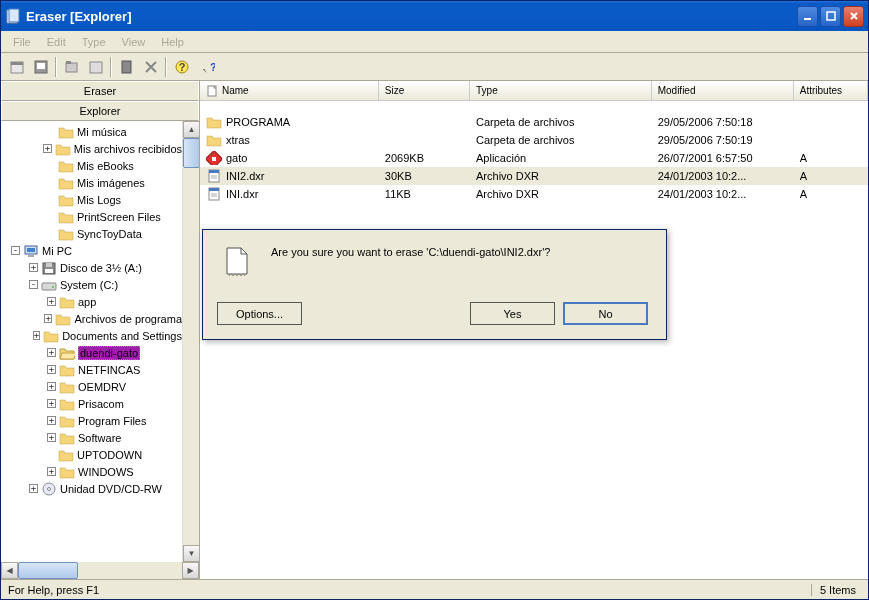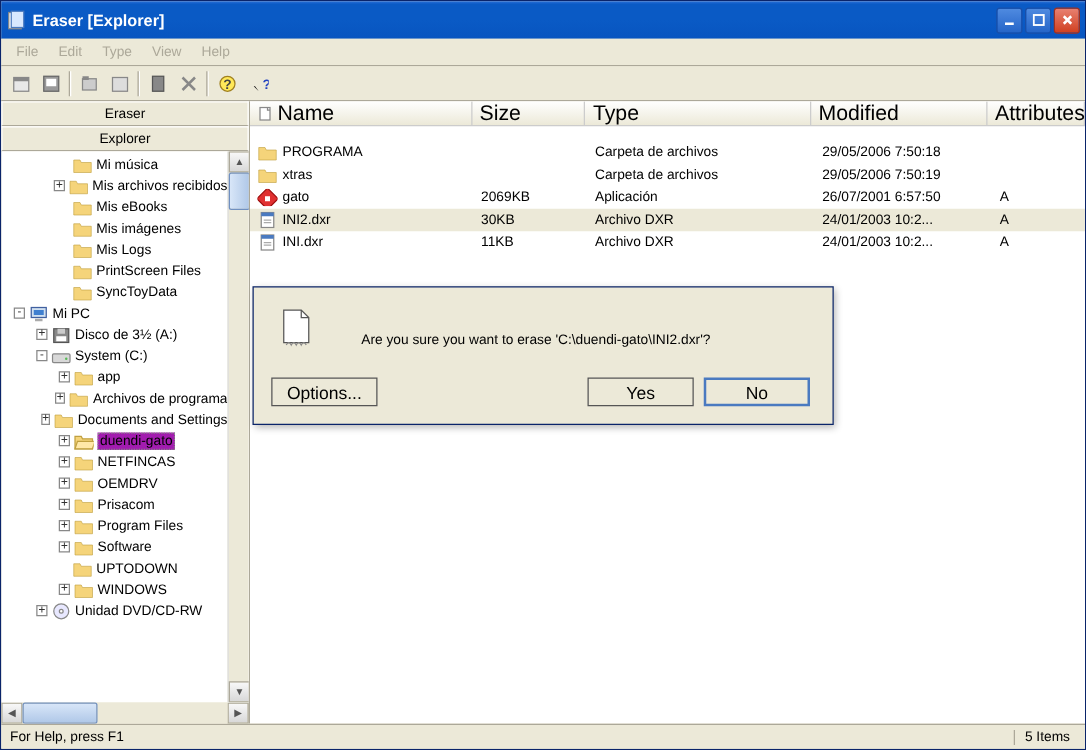--- a/index.html
+++ b/index.html
@@ -31,39 +31,39 @@
 .tree-label.selected { background: #a21caf; border: 1px dotted #888; padding: 0 1px;}
 .vscroll { width: 17px; background: #ece9d8; border-left: 1px solid #ddd; position: relative; }
 .vscroll-btn { width: 17px; height: 17px; background: linear-gradient(to bottom, #f8f8f8, #d8d8d8); border: 1px solid #aca899; display: flex; align-items: center; justify-content: center; font-size: 8px; color: #555; cursor: pointer; }
 .vscroll-thumb { position: absolute; top: 17px; left: 0; width: 17px; height: 30px; background: linear-gradient(to right, #d8e6f8, #b0c8e8); border: 1px solid #7090c0; border-radius: 2px; cursor: pointer; }
 .hscroll { height: 17px; background: #ece9d8; display: flex; }
 .hscroll-btn { width: 17px; height: 17px; background: linear-gradient(to bottom, #f8f8f8, #d8d8d8); border: 1px solid #aca899; display: flex; align-items: center; justify-content: center; font-size: 8px; color: #555; cursor: pointer;}
 .hscroll-track { flex: 1; background: #ece9d8; position: relative; }
 .hscroll-thumb { position: absolute; left: 0; top: 0; height: 17px; width: 60px; background: linear-gradient(to bottom, #d8e6f8, #b0c8e8); border: 1px solid #7090c0; border-radius: 2px; cursor: pointer;}
 .right-panel { flex: 1; background: white; display: flex; flex-direction: column; overflow: hidden; }
 .list-header { height: 20px; background: linear-gradient(to bottom, #fff, #ece9d8); display: flex; border-bottom: 1px solid #ccc; }
-.list-col { border-right: 1px solid #ccc; display: flex; align-items: center; padding: 0 6px; font-size: 17px; cursor: pointer; }
+.list-col { border-right: 1px solid #ccc; display: flex; align-items: center; padding: 0 6px; font-size: 10px; cursor: pointer; }
 .list-body { flex: 1; overflow: auto; margin-top: 12px; }
 .list-row { height: 18px; display: flex; align-items: center; cursor: pointer; }
 .list-row.selected { background: #ece9d8; }
 .list-cell { padding: 0 6px; font-size: 11px; overflow: hidden; white-space: nowrap; display: flex; align-items: center; }
 .list-cell-icon { width: 16px; height: 14px; margin-right: 4px; display: inline-flex; align-items: center; justify-content: center;}
 .statusbar { height: 20px; background: #ece9d8; border-top: 1px solid #aca899; display: flex; align-items: center; padding: 0 4px; font-size: 11px; gap: 38px; }
 .statusbar-text { flex: 1; padding-left: 3px; }
 .statusbar-items { border-left: 1px solid #aca899; padding: 0 8px; }
 .dialog { position: absolute; left: 202px; top: 229px; width: 465px; background: #ece9d8; border: 1px solid #0a246a; box-shadow: 2px 2px 6px rgba(0,0,0,0.3); }
 .dialog-title { height: 27px; background: linear-gradient(to bottom, #2a6fd8 0%, #0a5ac5 8%, #0a5ac5 50%, #0855c0 100%); display: flex; align-items: center; padding: 0 5px; color: white; font-weight: bold; font-size: 13px; }
 .dialog-title-text { flex: 1; }
 .dialog-close { width: 21px; height: 21px; background: linear-gradient(to bottom, #e88070, #d04020); border: 1px solid #a03020; border-radius: 3px; display: flex; align-items: center; justify-content: center; color: white; cursor: pointer; font-weight: bold; }
 .dialog-body { padding: 16px 12px 14px 12px; }
-.dialog-content { display: flex; align-items: flex-end; gap: 36px; margin-bottom: 24px; padding-left: 6px;}
+.dialog-content { display: flex; align-items: flex-start; gap: 18px; margin-bottom: 24px; padding-left: 6px;}
 .dialog-icon { width: 32px; height: 32px; }
 .dialog-text { font-size: 11px; }
 .dialog-buttons { display: flex; justify-content: flex-end; gap: 8px; padding-right: 6px;}
-.dialog-btn { min-width: 85px; height: 23px; background: #ece9d8; border: 1px solid #555; font-size: 14px; cursor: pointer; font-family: Tahoma, sans-serif; }
+.dialog-btn { min-width: 85px; height: 23px; background: #ece9d8; border: 1px solid #555; font-size: 11px; cursor: pointer; font-family: Tahoma, sans-serif; }
 .dialog-btn.options { margin-right: auto; margin-left: 2px;}
 .dialog-btn.default { border: 2px solid #4a7ac0; }
 svg { display: block; }
 </style>
 </head>
 <body>
 
 <div class="window">
   <div class="titlebar">
     <span class="titlebar-icon">

